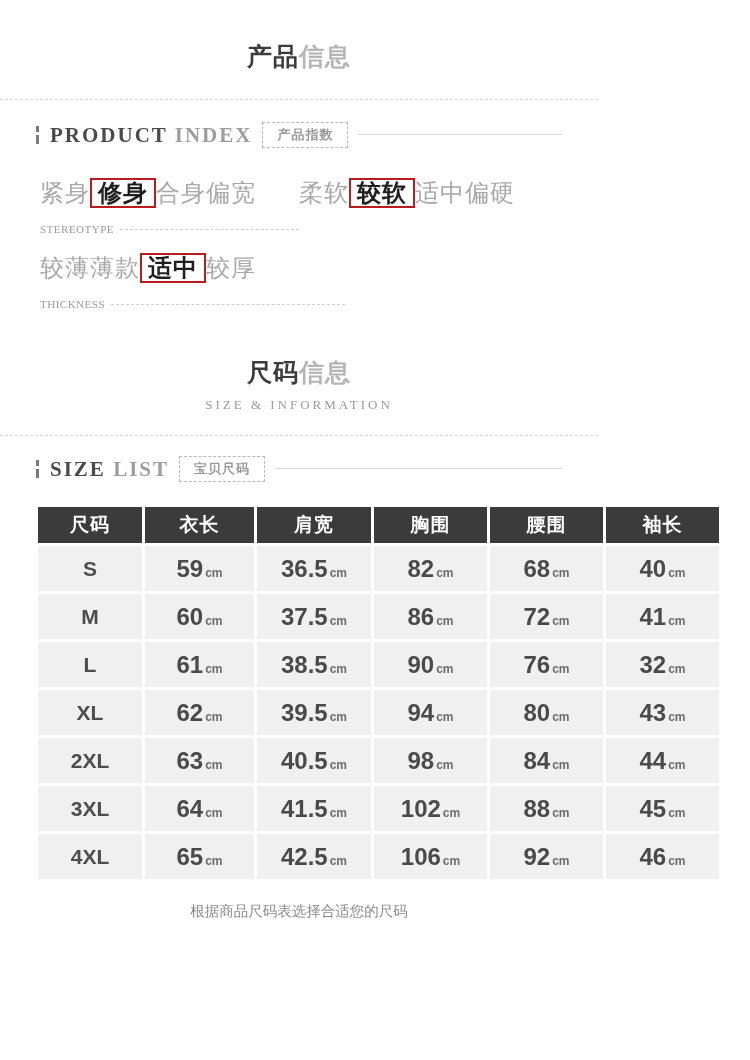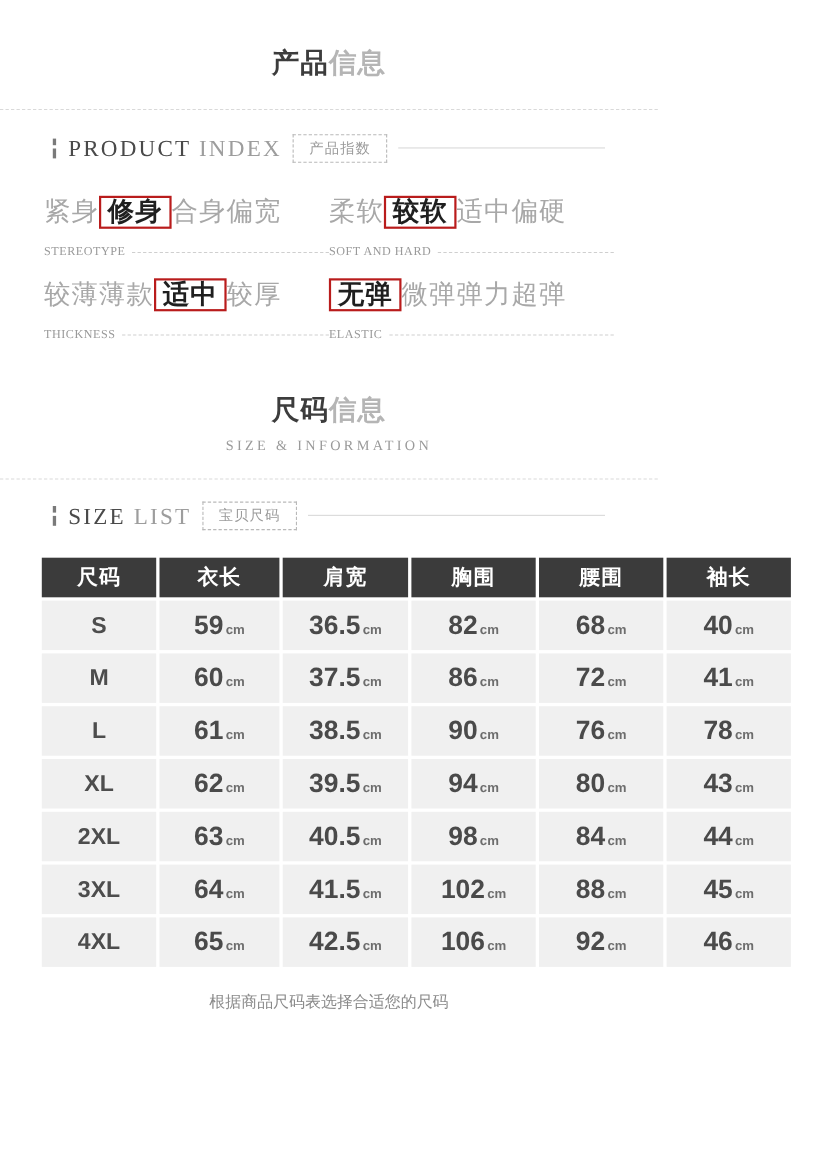--- a/index.html
+++ b/index.html
@@ -42,21 +42,22 @@
     border: 0;
     border-top: 1px dashed #d9d9d9;
     margin: 0;
   }
 
   
   .block-head {
     display: flex;
     align-items: center;
     gap: 10px;
-    padding: 0 48px;
+    padding: 0 36px;
+    font-weight: bold;
   }
   .block-head .bars {
     display: inline-block;
     width: 4px;
     height: 18px;
     position: relative;
   }
   .block-head .bars::before,
   .block-head .bars::after {
     content: "";
@@ -231,56 +232,40 @@
         </div>
       </div>
 
       <div class="idx-group">
         <div class="idx-opts">
           <span class="opt">柔软</span>
           <span class="opt sel">较软</span>
           <span class="opt">适中</span>
           <span class="opt">偏硬</span>
         </div>
-        <div class="idx-label-line">
-          <span class="idx-label">SOFT AND HARD</span>
-          <span class="idx-dash"></span>
-        </div>
       </div>
     </div>
 
     <div style="height:18px"></div>
 
     <div class="index-row">
 
       <div class="idx-group">
         <div class="idx-opts">
           <span class="opt">较薄</span>
           <span class="opt">薄款</span>
           <span class="opt sel">适中</span>
           <span class="opt">较厚</span>
         </div>
         <div class="idx-label-line">
           <span class="idx-label">THICKNESS</span>
           <span class="idx-dash"></span>
         </div>
       </div>
 
-      <div class="idx-group">
-        <div class="idx-opts">
-          <span class="opt sel">无弹</span>
-          <span class="opt">微弹</span>
-          <span class="opt">弹力</span>
-          <span class="opt">超弹</span>
-        </div>
-        <div class="idx-label-line">
-          <span class="idx-label">ELASTIC</span>
-          <span class="idx-dash"></span>
-        </div>
-      </div>
     </div>
   </div>
 
   <div style="height:46px"></div>
   <div class="sec-title">
     <span class="dark">尺码</span><span class="light">信息</span>
   </div>
   <div class="sec-sub">SIZE &amp; INFORMATION</div>
 
   <div style="height:22px"></div>
@@ -334,21 +319,21 @@
           <td><span>86</span><span class="unit">cm</span></td>
           <td><span>72</span><span class="unit">cm</span></td>
           <td><span>41</span><span class="unit">cm</span></td>
         </tr>
         <tr>
           <td class="sz">L</td>
           <td><span>61</span><span class="unit">cm</span></td>
           <td><span>38.5</span><span class="unit">cm</span></td>
           <td><span>90</span><span class="unit">cm</span></td>
           <td><span>76</span><span class="unit">cm</span></td>
-          <td><span>78</span><span class="unit">cm</span></td>
+          <td><span>32</span><span class="unit">cm</span></td>
         </tr>
         <tr>
           <td class="sz">XL</td>
           <td><span>62</span><span class="unit">cm</span></td>
           <td><span>39.5</span><span class="unit">cm</span></td>
           <td><span>94</span><span class="unit">cm</span></td>
           <td><span>80</span><span class="unit">cm</span></td>
           <td><span>43</span><span class="unit">cm</span></td>
         </tr>
         <tr>

